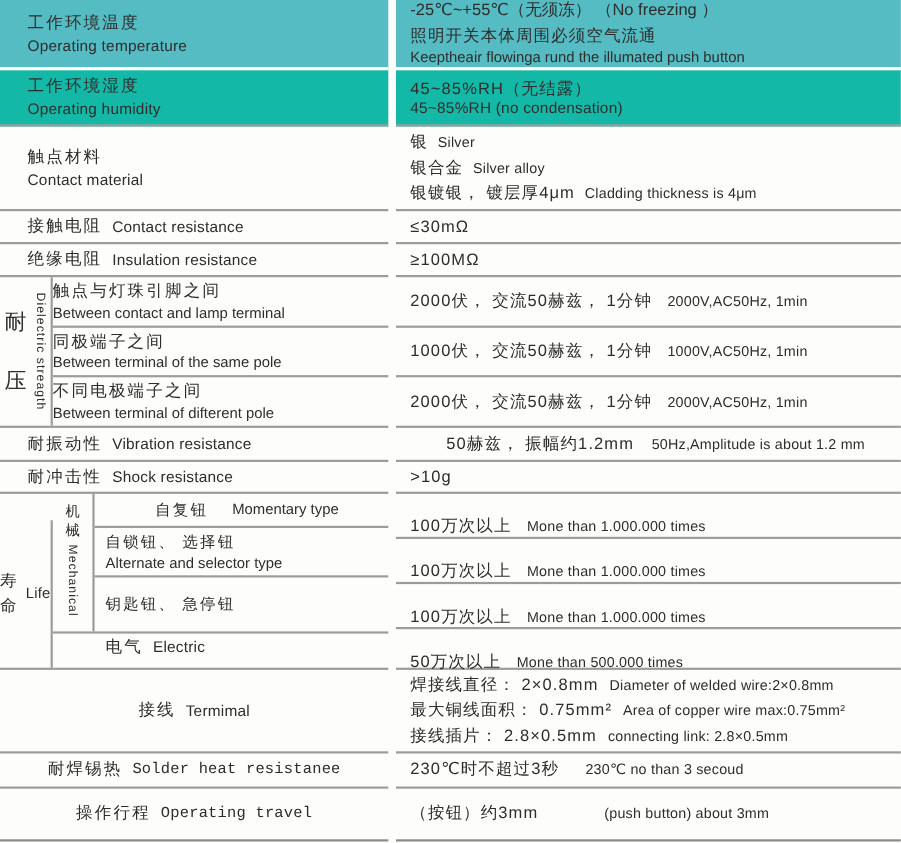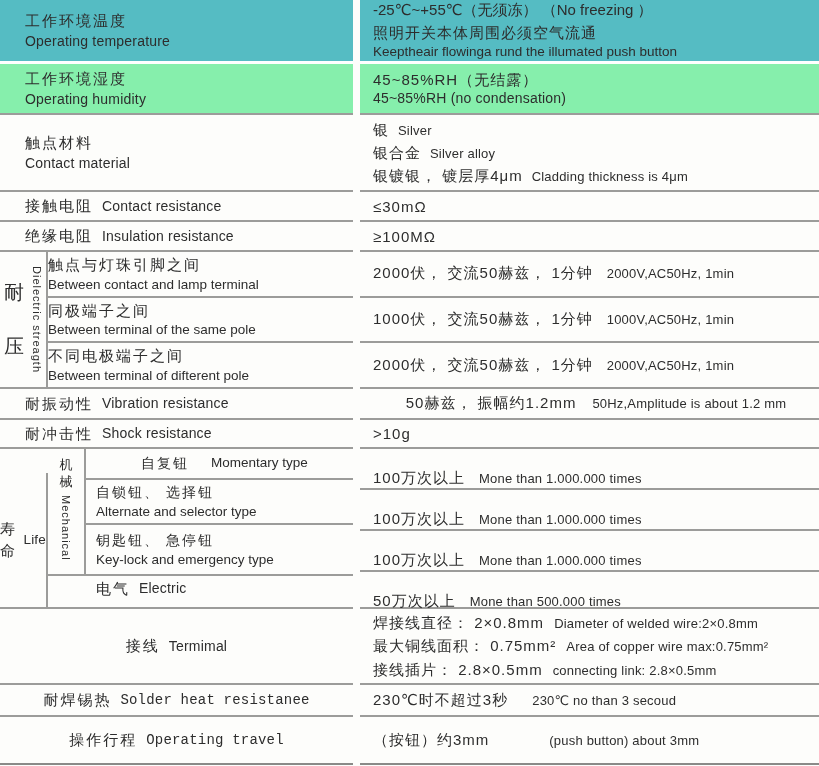--- a/index.html
+++ b/index.html
@@ -19,21 +19,21 @@
   .vline .ven{margin-left:14px;}
   
   .r-temp{height:64px;}
   .r-temp .lcell,.r-temp .rcell{background:#55BCC3;border-bottom:3px solid #FFFFFF;}
   .r-temp .rcell{justify-content:center;}
   .r-temp .t1{font-size:15px;line-height:1.5;}
   .r-temp .t2{font-size:15px;letter-spacing:1px;line-height:1.4;}
   .r-temp .t3{font-size:13.5px;line-height:1.4;}
   
   .r-hum{height:51px;}
-  .r-hum .lcell,.r-hum .rcell{background:#86efac;}
+  .r-hum .lcell,.r-hum .rcell{background:#14b8a6;}
   
   .r-mat{height:77px;}
   .r-mat .rcell .vline{line-height:1.55;}
   
   .r-thin{height:30px;}
   .r-vib{height:31px;}
   .r-shock{height:29px;}
   
   .r-diel{height:137px;}
   .r-diel .lcell{padding:0;flex-direction:row;}
@@ -249,21 +249,20 @@
             <div class="m-row h1">
               <span class="zh">自复钮</span>
               <span class="en">Momentary type</span>
             </div>
             <div class="m-row h2">
               <div class="zh">自锁钮、 选择钮</div>
               <div class="en">Alternate and selector type</div>
             </div>
             <div class="m-row h3">
               <div class="zh">钥匙钮、 急停钮</div>
-              <div class="en">Key-lock and emergency type</div>
             </div>
           </div>
         </div>
         <div class="electric-row">
           <span class="zh">电气</span>
           <span class="en">Electric</span>
         </div>
       </div>
     </div>
     <div class="gap"></div>

